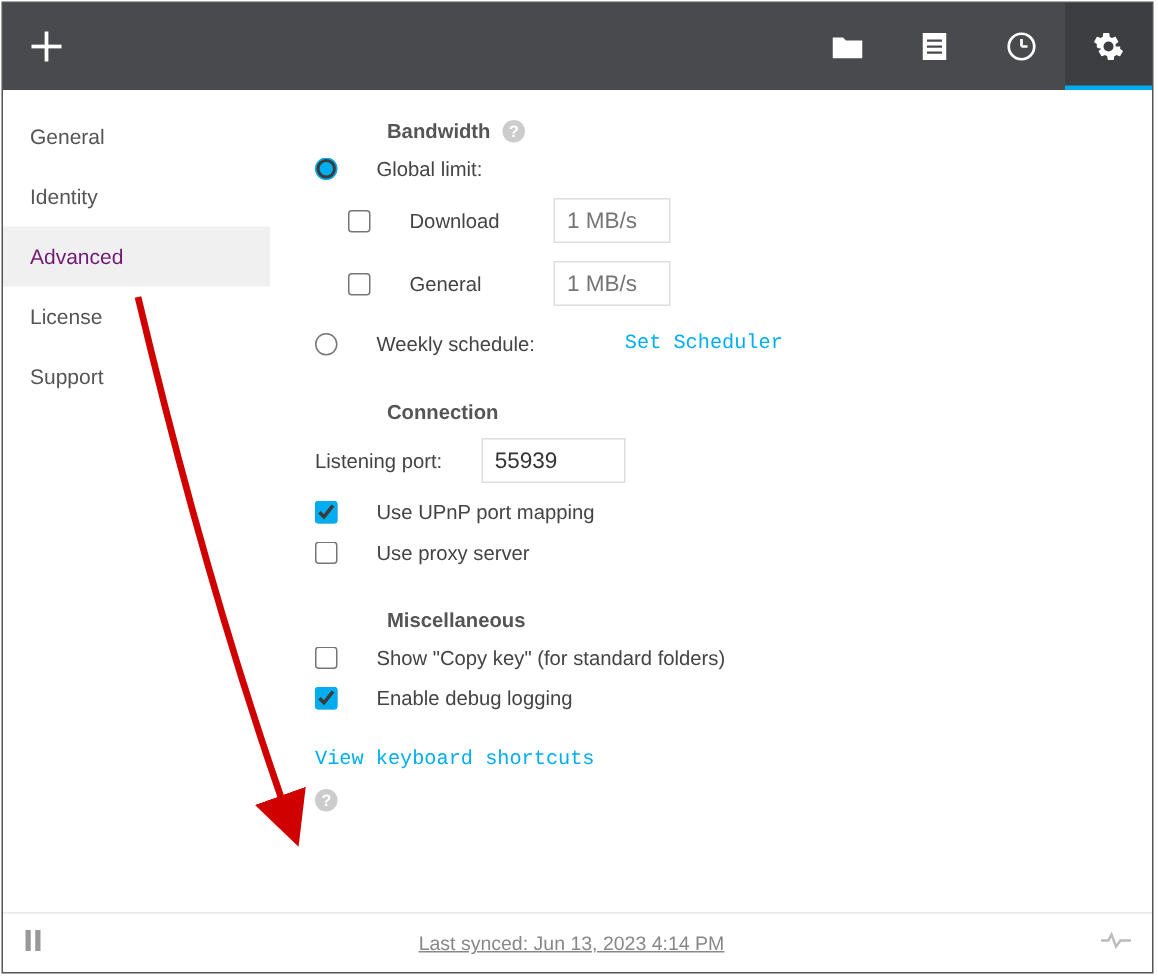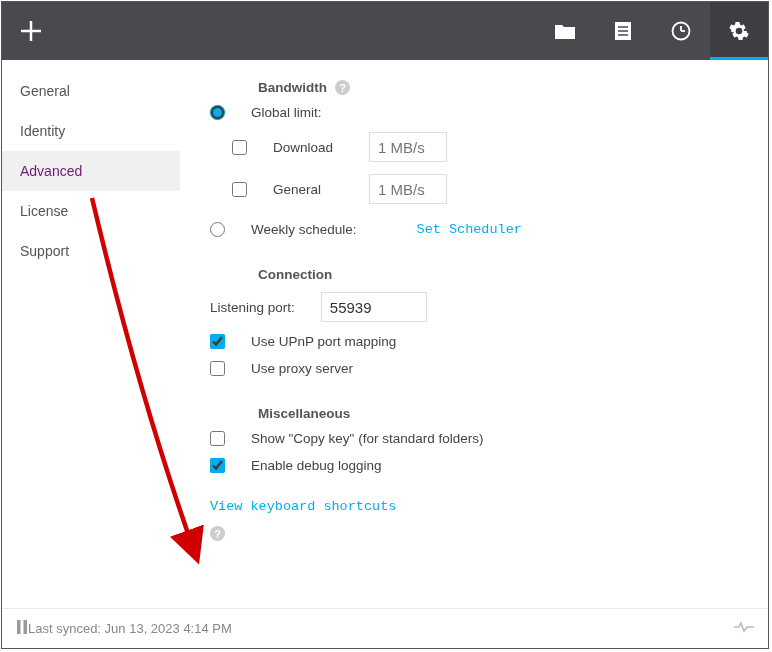--- a/index.html
+++ b/index.html
@@ -28,27 +28,27 @@
   .sb-item { padding: 12px 18px; font-size: 14px; color: #555; cursor: pointer; }
   .sb-item.active { background: #f0f0f0; color: #701a75; }
 
   .content { flex: 1; padding: 20px 12px 10px 30px; font-size: 13.5px; color: #444; overflow: auto; }
   .section-title { font-weight: 600; color: #555; margin-bottom: 10px; display:flex; align-items:center; gap:8px;padding-left:48px;}
   .help-dot { width:15px; height:15px; border-radius:50%; background:#ccc; color:#fff; font-size:11px; display:inline-flex; align-items:center; justify-content:center; font-weight:bold;}
   .row { display: flex; align-items: center; margin-bottom: 12px; gap: 26px; }
   .indent { margin-left: 22px; }
   input[type=radio], input[type=checkbox] { width:15px; height:15px; accent-color:#00aeef; margin:0;}
   .text-input { width: 78px; height: 30px; border: 1px solid #ddd; padding: 0 8px; font-size: 15px; color: #aaa; }
-  .text-input.port { width: 106px; color: #333; }
+  .text-input.port { width: 96px; color: #333; }
   .link { color: #00aeef; cursor: pointer; font-family: Liberation Mono, monospace; }
   .section-gap { height: 18px; }
 
   
   .statusbar { height: 40px; border-top: 1px solid #e8e8e8; display: flex; align-items: center; padding: 0 14px; font-size: 13px; color: #888; }
-  .statusbar .center { flex:1; text-align:left; }
+  .statusbar .center { flex:1; text-align:center;text-decoration:underline; }
   .pause-icon { letter-spacing: -2px; font-weight:bold; color:#888;}
 
   
   .arrow-overlay { position: absolute; top: 0; left: 0; pointer-events: none; }
 </style>
 </head>
 <body>
 
 <div class="window">
 

